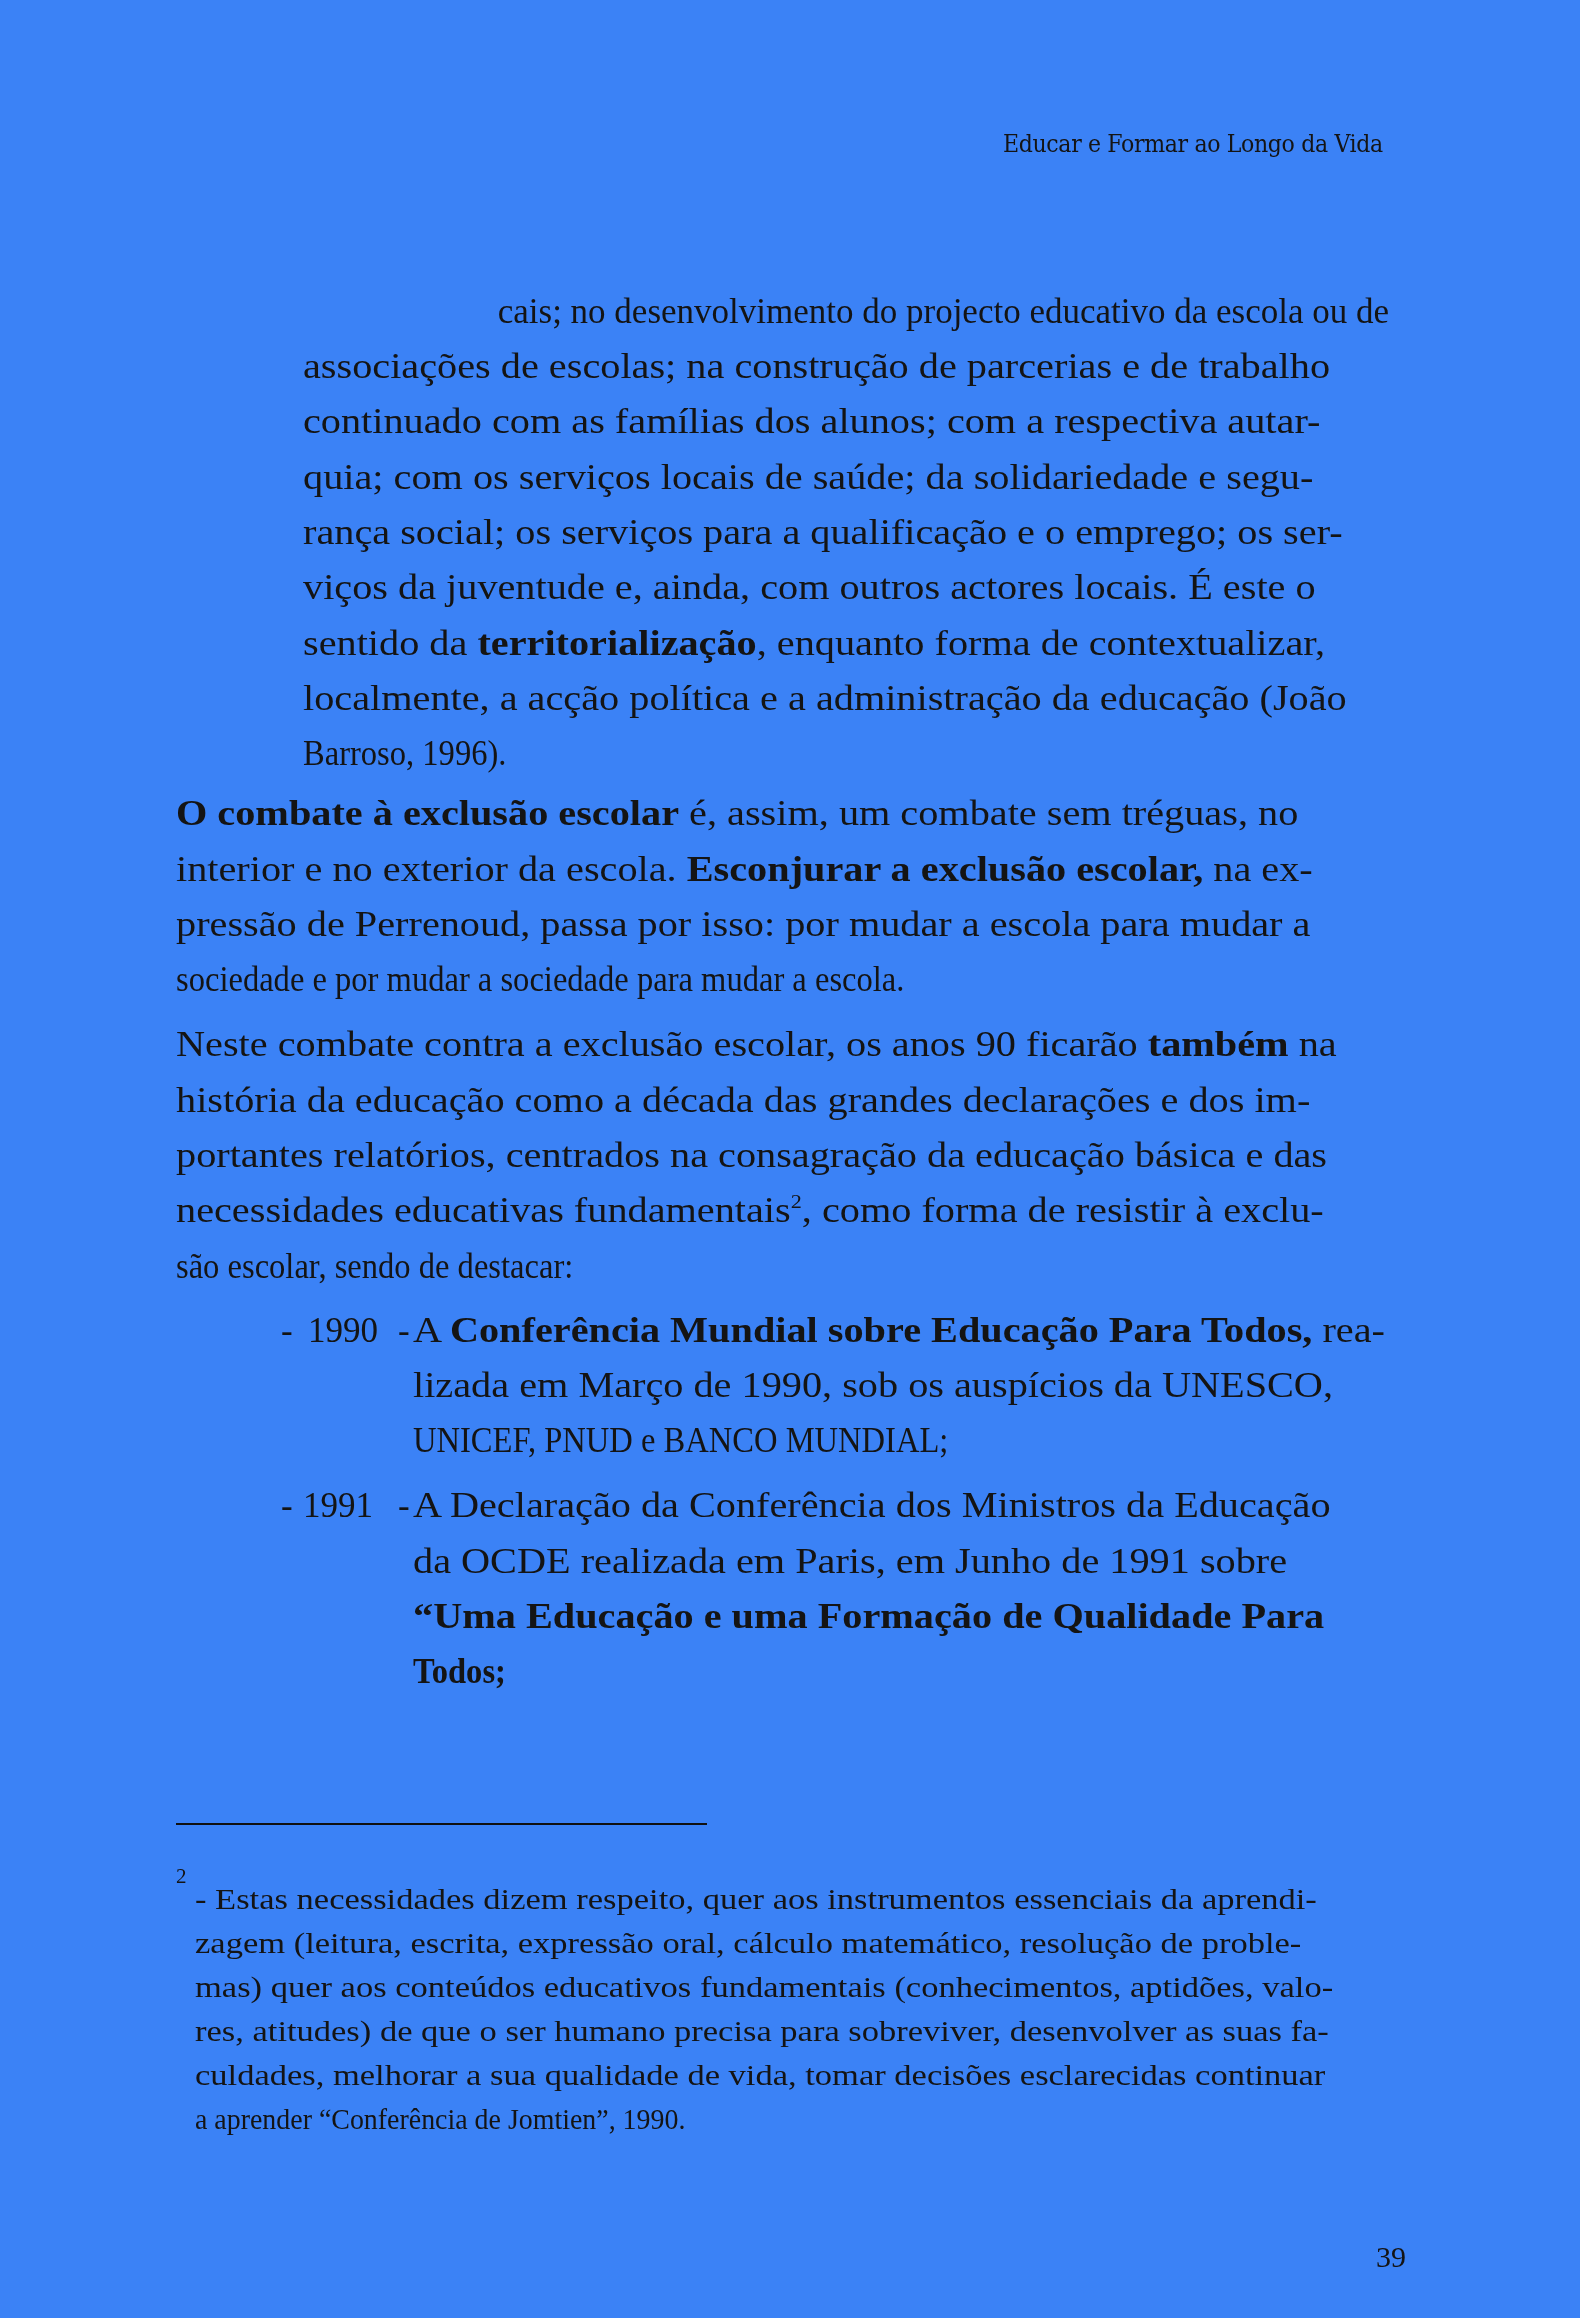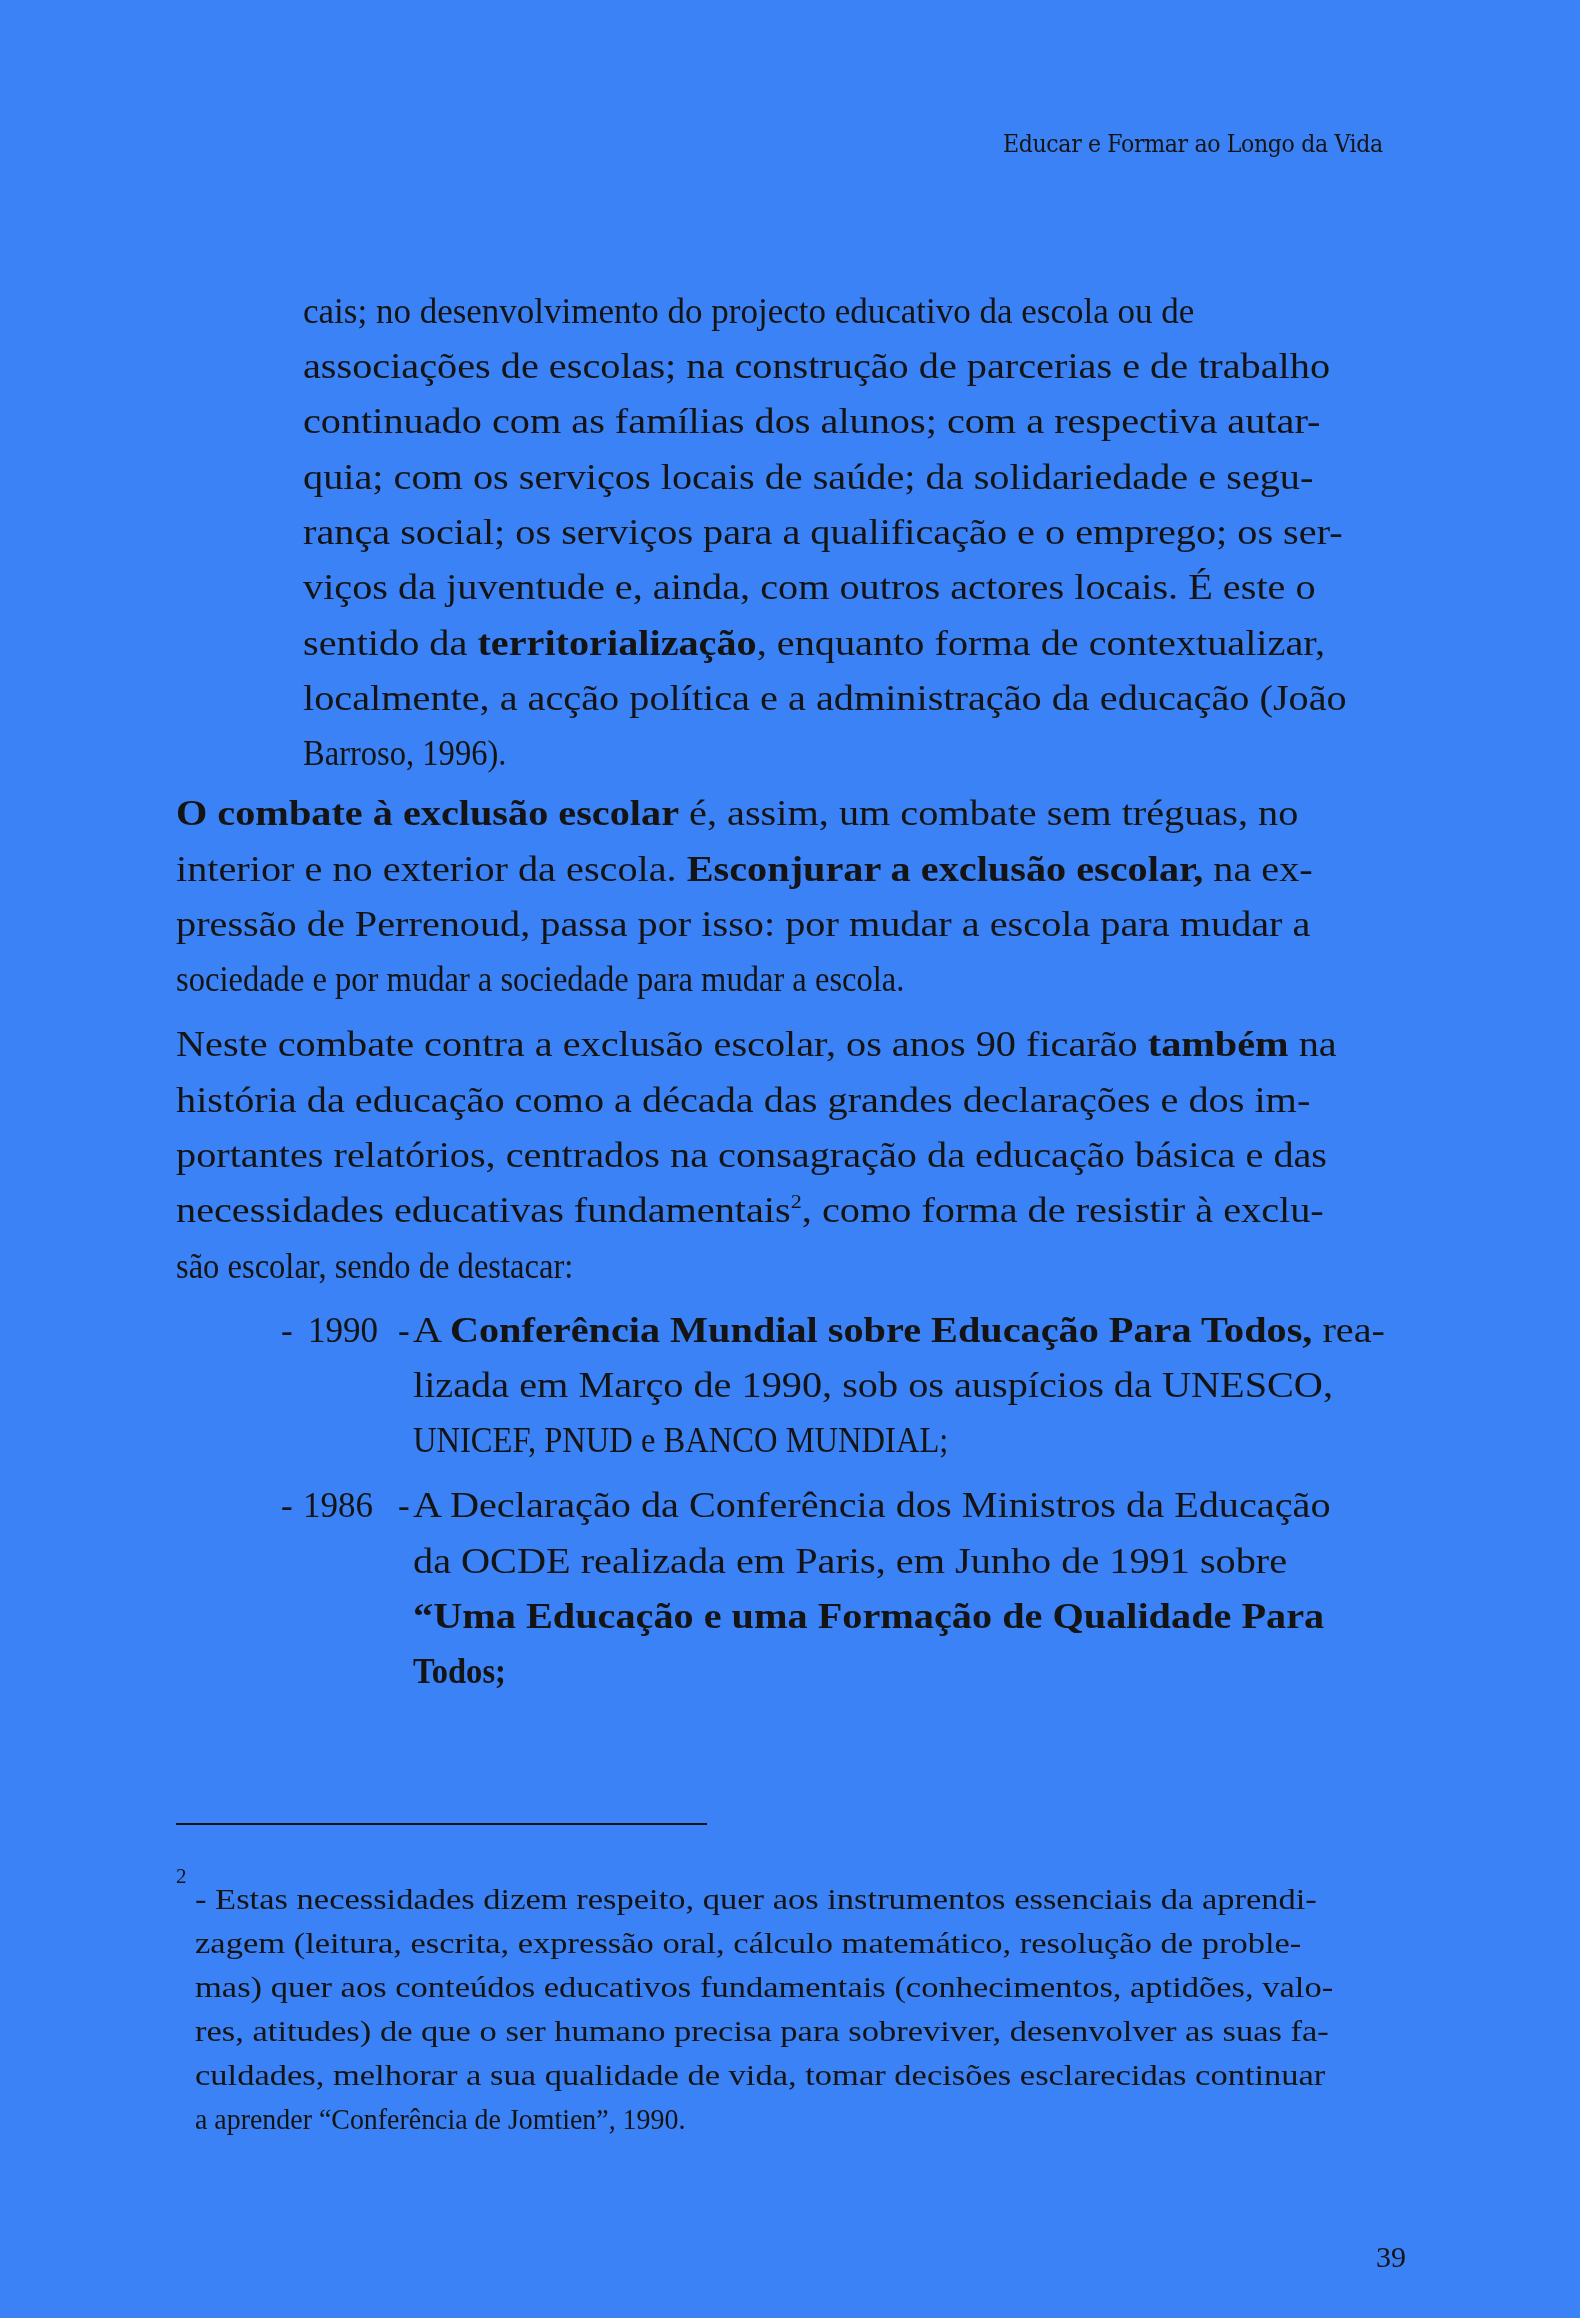--- a/index.html
+++ b/index.html
@@ -28,21 +28,21 @@
     .list-label { position: absolute; white-space: nowrap; font-family: "Liberation Serif", serif; font-size: 35px; line-height: 44px; }
   </style>
 </head>
 <body>
 
 <div class="page">
 
   <div class="running-head">Educar e Formar ao Longo da Vida</div>
 
   <div>
-    <div class="line" style="left: 303px; top: 290px; width: 1102px; transform: scaleX(1);">cais; no desenvolvimento do projecto educativo da escola ou de</div>
+    <div class="line" style="left: 287px; top: 290px; width: 1102px; transform: scaleX(1); text-align: right;">cais; no desenvolvimento do projecto educativo da escola ou de</div>
     <div class="line" style="left: 303px; top: 345px; transform: scaleX(1.15);">associações de escolas; na construção de parcerias e de trabalho</div>
     <div class="line" style="left: 303px; top: 400px; transform: scaleX(1.15);">continuado com as famílias dos alunos; com a respectiva autar-</div>
     <div class="line" style="left: 303px; top: 456px; transform: scaleX(1.15);">quia; com os serviços locais de saúde; da solidariedade e segu-</div>
     <div class="line" style="left: 303px; top: 511px; transform: scaleX(1.15);">rança social; os serviços para a qualificação e o emprego; os ser-</div>
     <div class="line" style="left: 303px; top: 566px; transform: scaleX(1.15);">viços da juventude e, ainda, com outros actores locais. É este o</div>
     <div class="line" style="left: 303px; top: 622px; transform: scaleX(1.15);">
       <span>sentido da </span><b>territorialização</b><span>, enquanto forma de contextualizar,</span>
     </div>
     <div class="line" style="left: 303px; top: 677px; transform: scaleX(1.15);">localmente, a acção política e a administração da educação (João</div>
     <div class="line" style="left: 303px; top: 732px; transform: scaleX(0.93);">Barroso, 1996).</div>
@@ -77,21 +77,21 @@
     <span class="list-label" style="left:398px; top:1309px;">-</span>
     <div class="line" style="left: 413px; top: 1309px; transform: scaleX(1.15);">
       <span>A </span><b>Conferência Mundial sobre Educação Para Todos,</b><span> rea-</span>
     </div>
     <div class="line" style="left: 413px; top: 1364px; transform: scaleX(1.15);">lizada em Março de 1990, sob os auspícios da UNESCO,</div>
     <div class="line" style="left: 413px; top: 1419px; transform: scaleX(0.93);">UNICEF, PNUD e BANCO MUNDIAL;</div>
   </div>
 
   <div>
     <span class="list-label" style="left:281px; top:1484px;">-</span>
-    <span class="list-label" style="left:303px; top:1484px;">1986</span>
+    <span class="list-label" style="left:303px; top:1484px;">1991</span>
     <span class="list-label" style="left:398px; top:1484px;">-</span>
     <div class="line" style="left: 413px; top: 1484px; transform: scaleX(1.15);">A Declaração da Conferência dos Ministros da Educação</div>
     <div class="line" style="left: 413px; top: 1540px; transform: scaleX(1.15);">da OCDE realizada em Paris, em Junho de 1991 sobre</div>
     <div class="line b" style="left: 413px; top: 1595px; transform: scaleX(1.15);">“Uma Educação e uma Formação de Qualidade Para</div>
     <div class="line b" style="left: 413px; top: 1650px; transform: scaleX(0.93);">Todos;</div>
   </div>
 
   <div class="rule"></div>
 
   <div>

